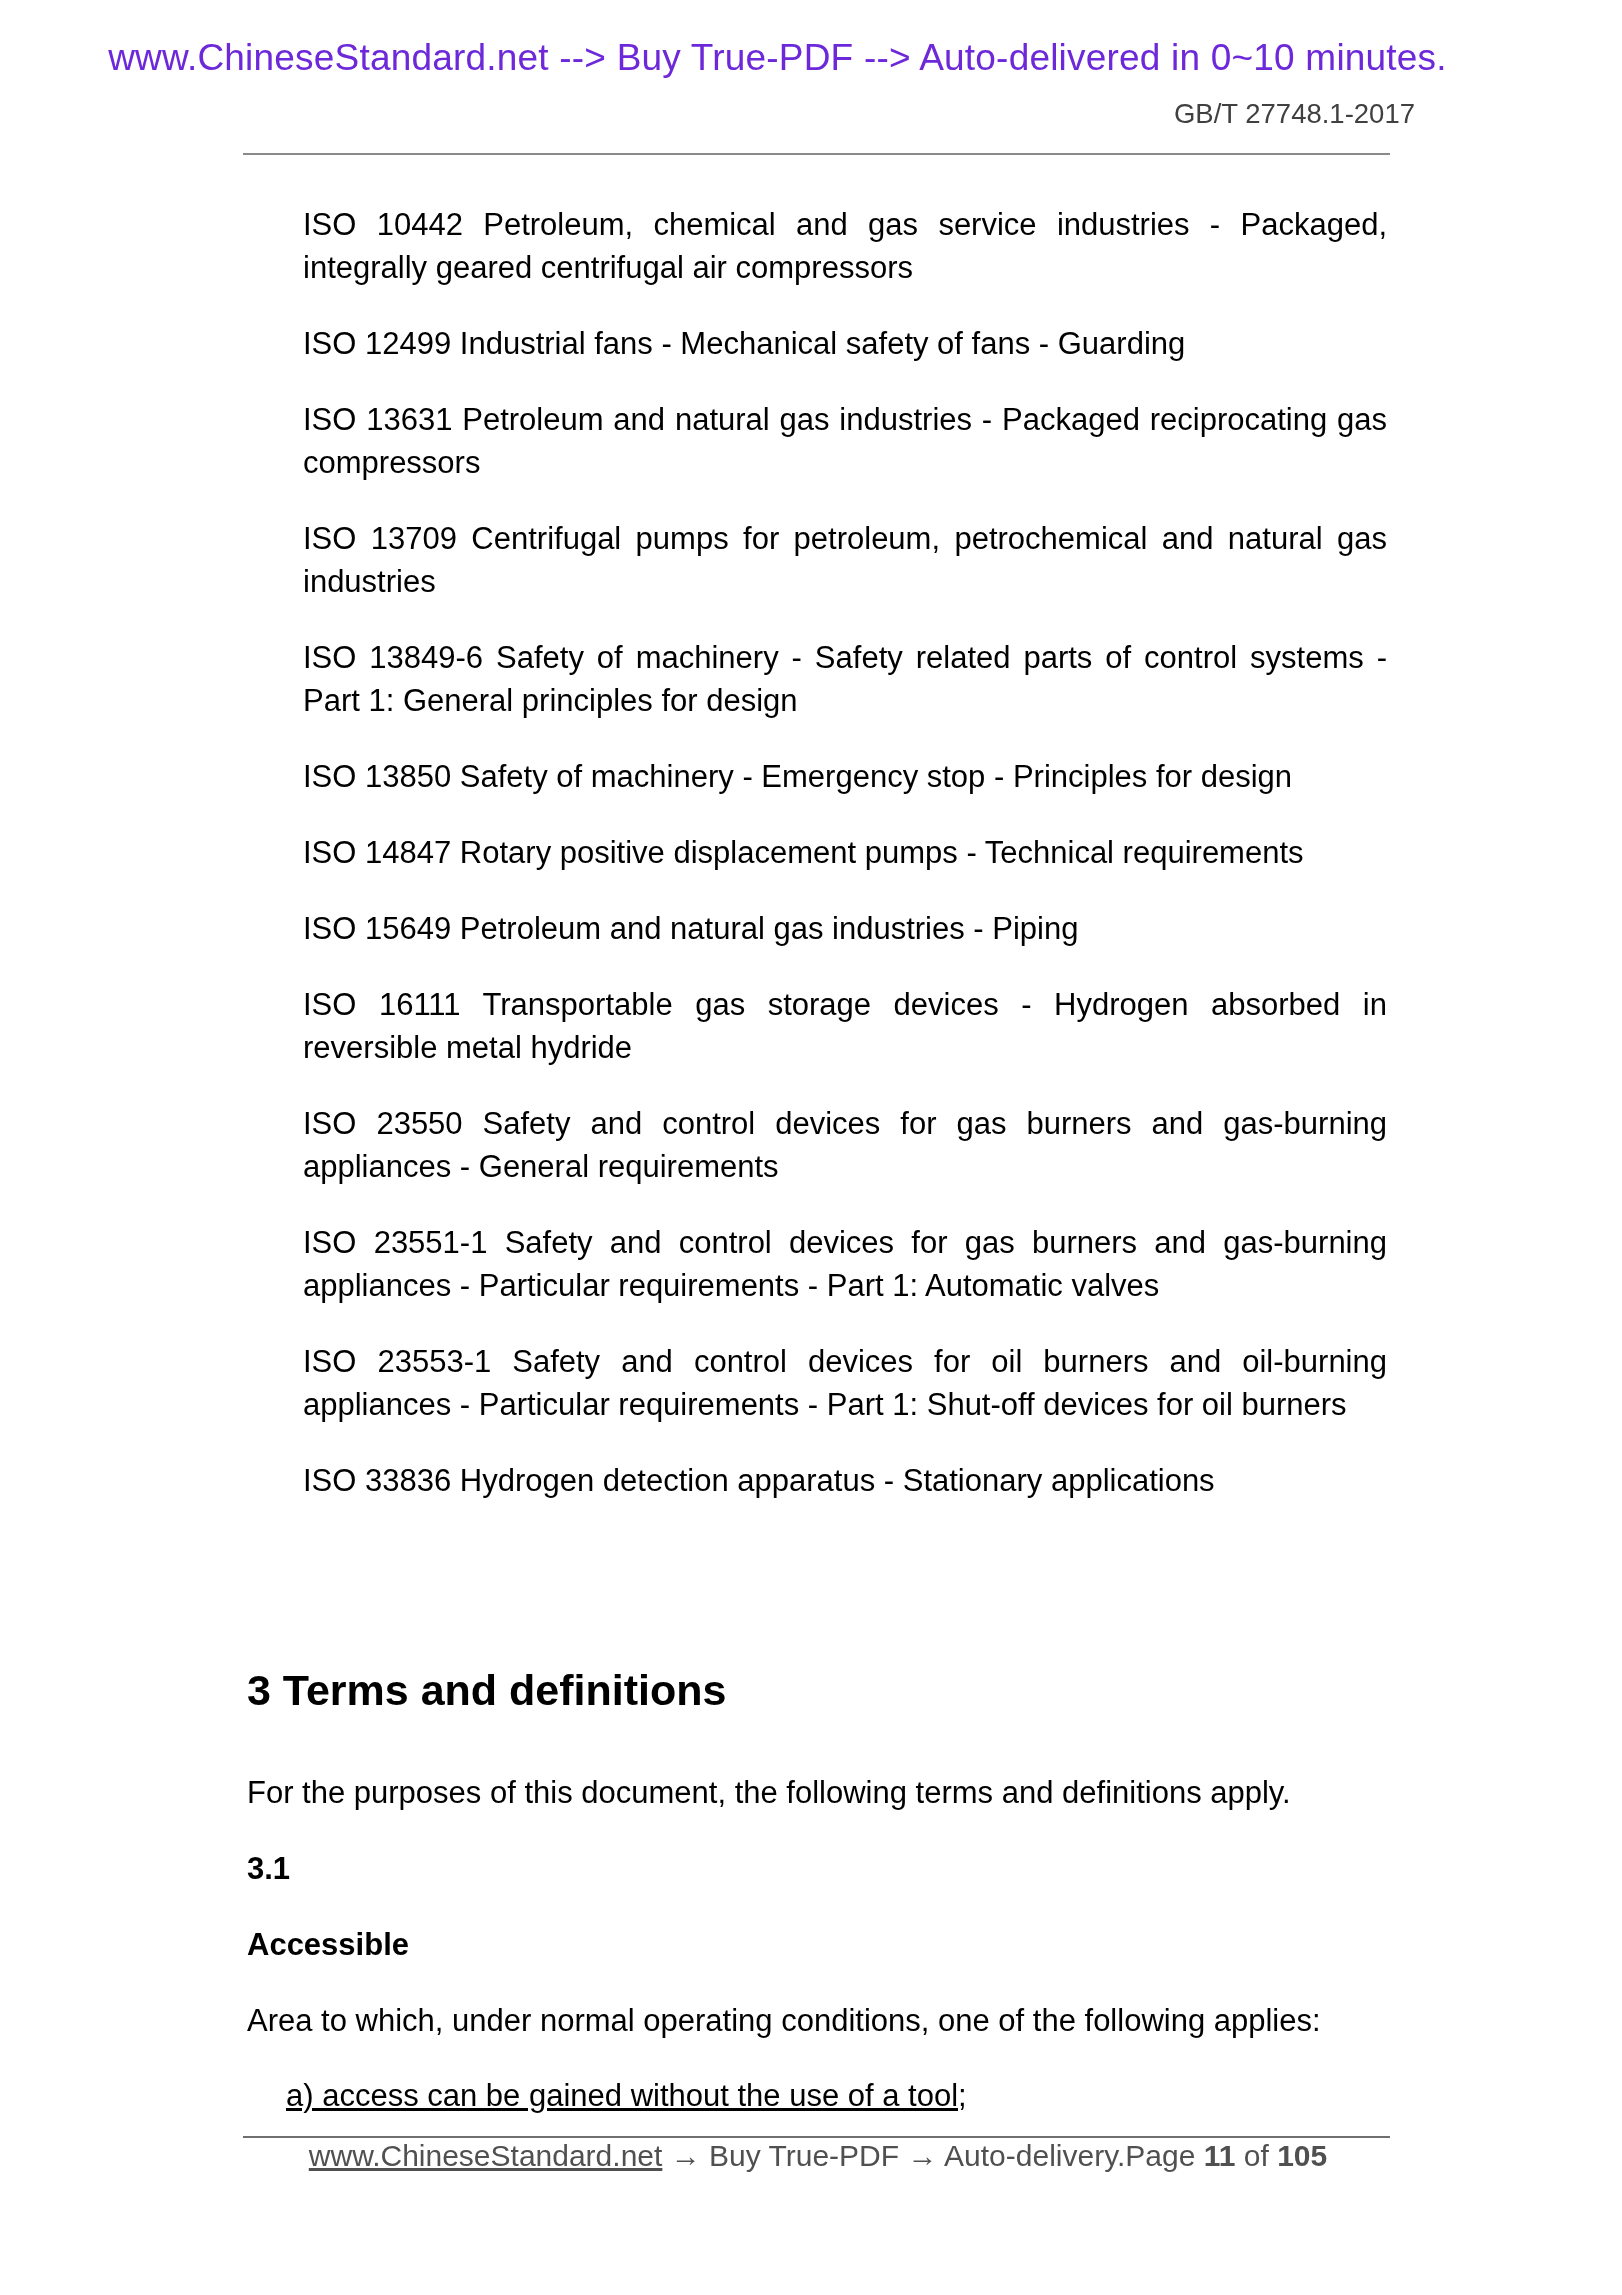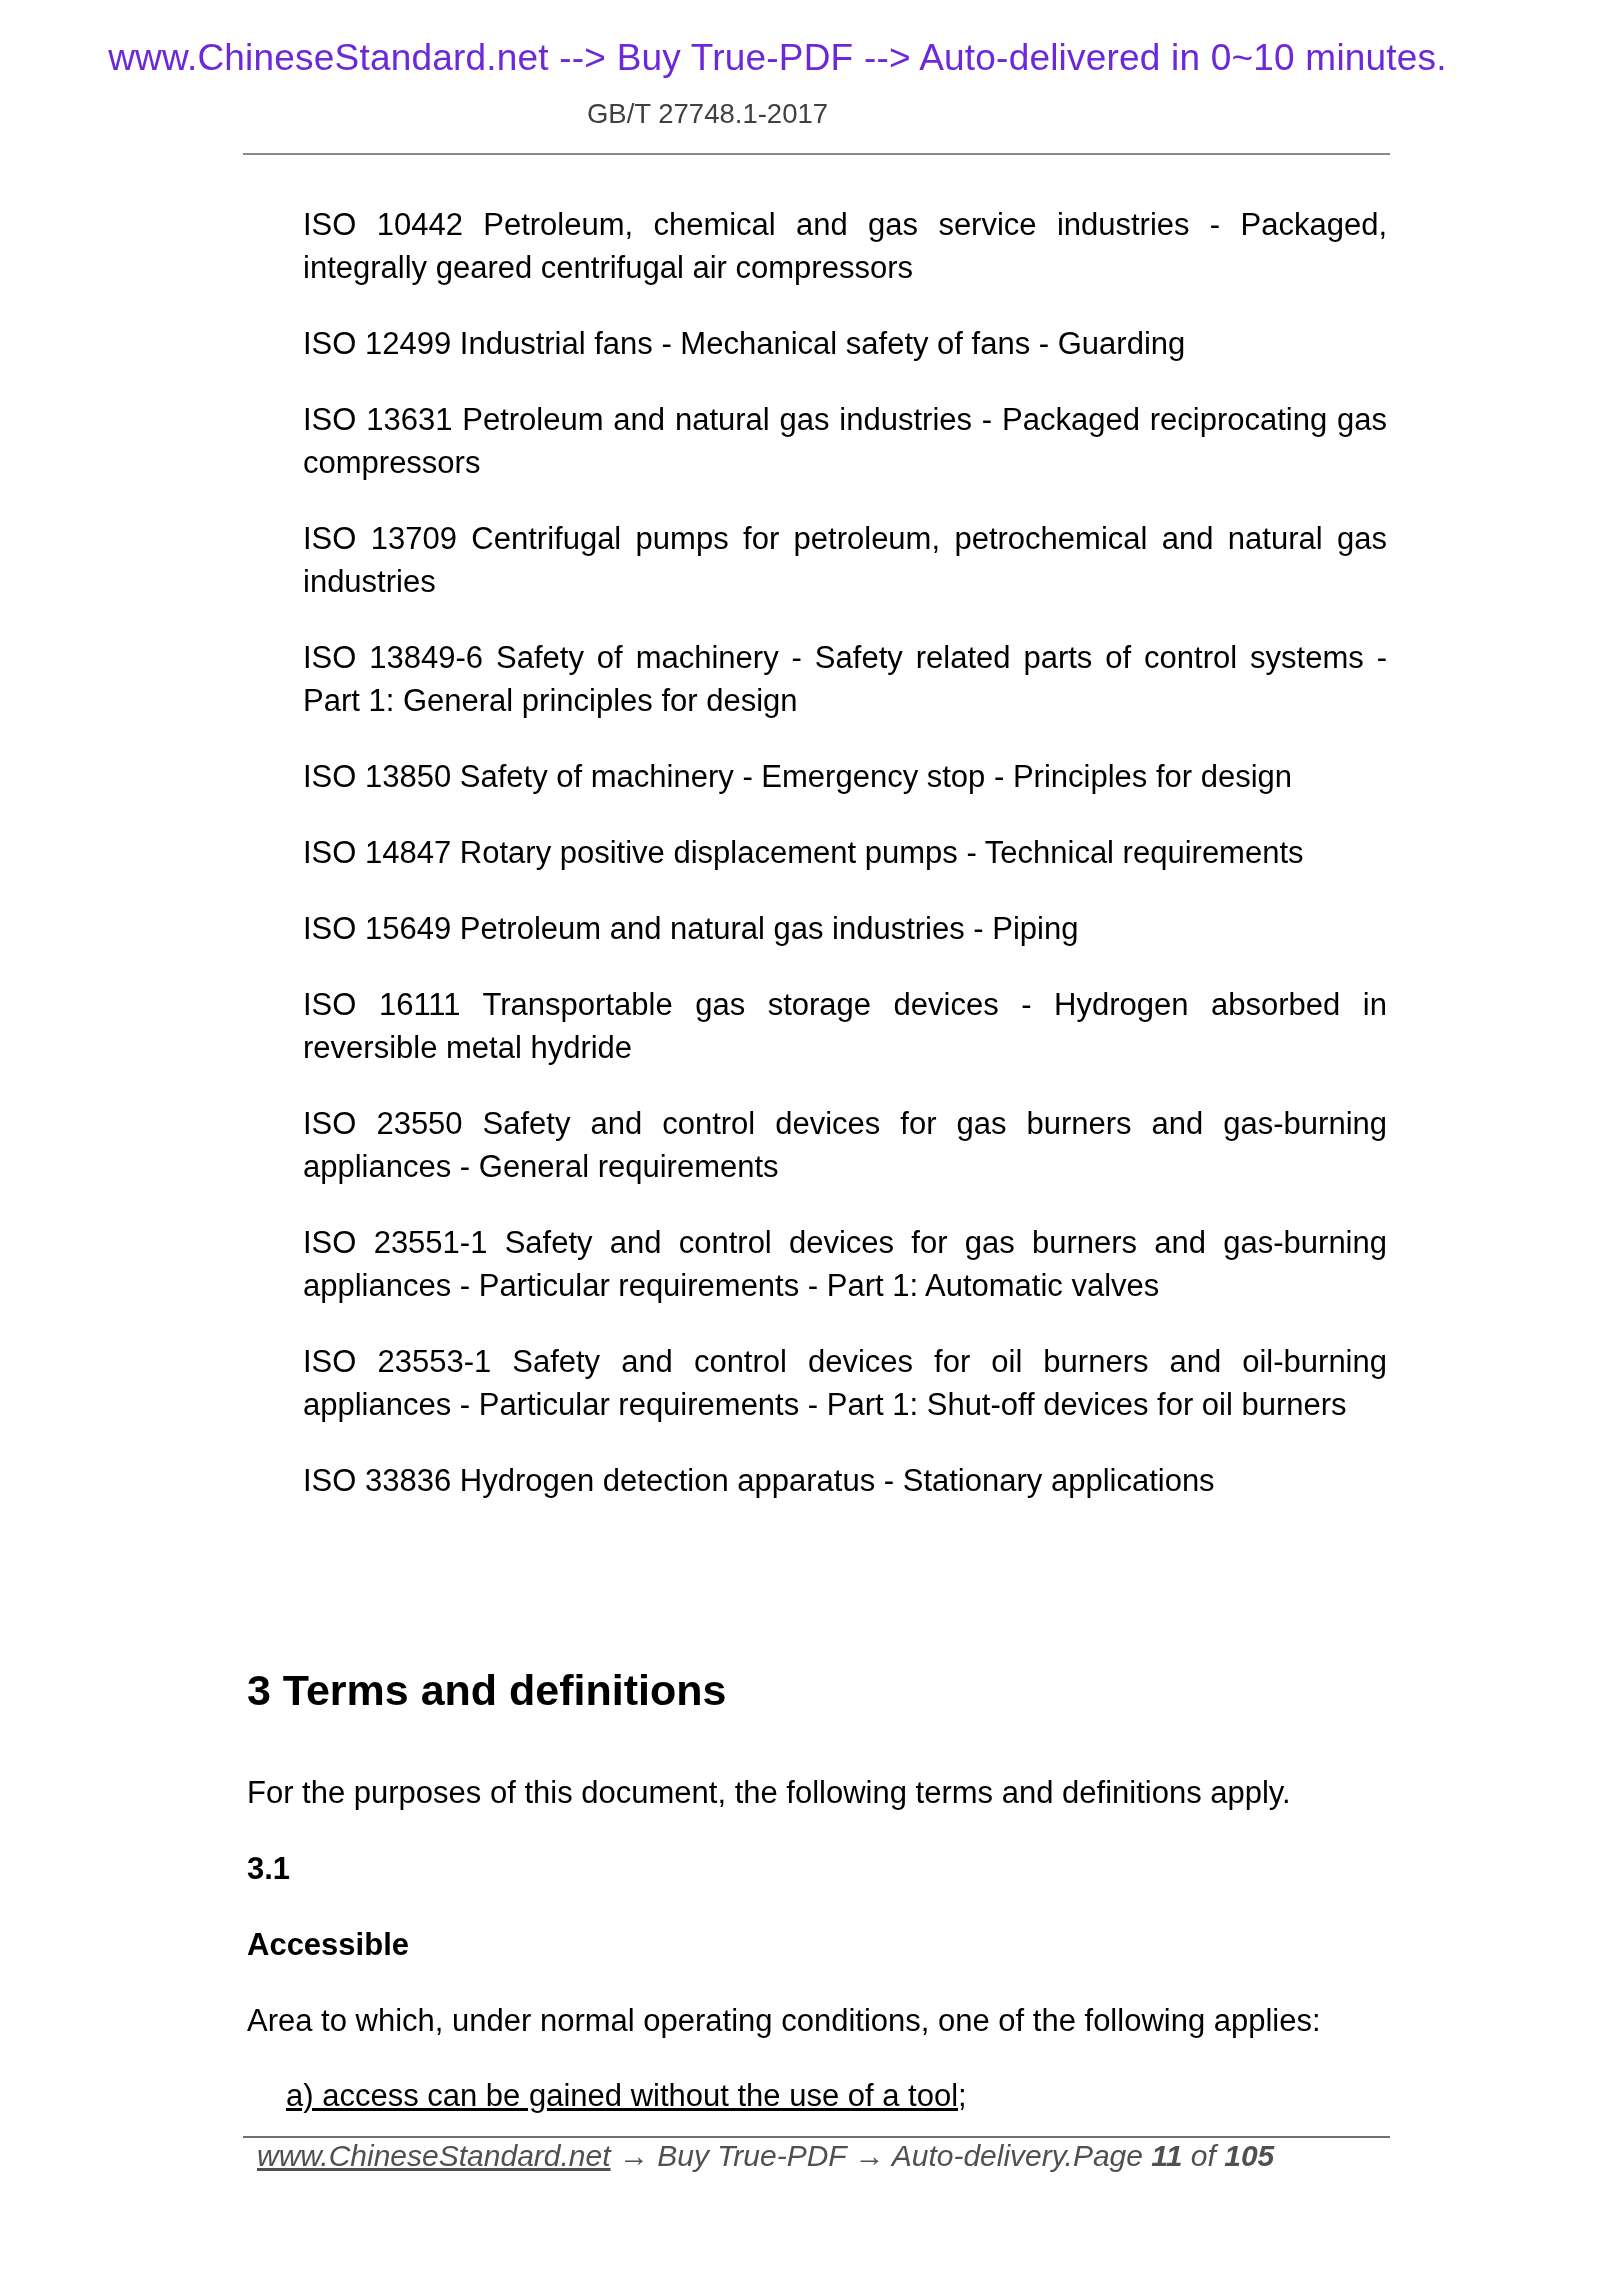--- a/index.html
+++ b/index.html
@@ -1,30 +1,30 @@
 <!DOCTYPE html>
 <html style="font-size:13.3px"><head>
 <meta charset="utf-8">
 <style>
   html, body { margin:0; padding:0; background:#ffffff; }
   body { width:1623px; height:2295px; position:relative; overflow:hidden;
          font-family:"Liberation Sans", sans-serif; color:#000; }
   .hdr1 { position:absolute; top:37px; left:0; width:1555px; text-align:center;
           font-size:37px; color:#6d28d9; letter-spacing:0.2px; }
-  .hdr2 { position:absolute; top:98px; left:0; width:1415px; text-align:center;
+  .hdr2 { position:absolute; top:98px; left:0; width:1415px; text-align:right;
           font-size:27.5px; color:#404040; }
   .rule-top { position:absolute; top:153px; left:243px; width:1147px; height:1.7px; background:#8a8a8a; }
   .refs { position:absolute; top:203px; left:286px; width:1101px; }
   .ref { font-size:31px; line-height:43px; text-align:justify; margin:0 0 33px 17px; }
   .heading { position:absolute; top:1666px; left:247px; font-size:43px; font-weight:bold; }
   .p { position:absolute; left:247px; font-size:31px; line-height:43px; }
   .bold { font-weight:bold; }
   .rule-bot { position:absolute; top:2136px; left:243px; width:1147px; height:1.7px; background:#6f6f6f; }
   .footer { position:absolute; top:2139px; left:257px; width:1122px; font-size:30px; color:#505050;
-            display:flex; justify-content:flex-start;font-style:italic; }
+            display:flex; justify-content:center; }
   .footer a { color:#505050; text-decoration:underline; }
   .pg b { color:#505050; }
 </style>
 </head>
 <body>
 
 <div class="hdr1">www.ChineseStandard.net --&gt; Buy True-PDF --&gt; Auto-delivered in 0~10 minutes.</div>
 <div class="hdr2">GB/T 27748.1-2017</div>
 <div class="rule-top"></div>
 

